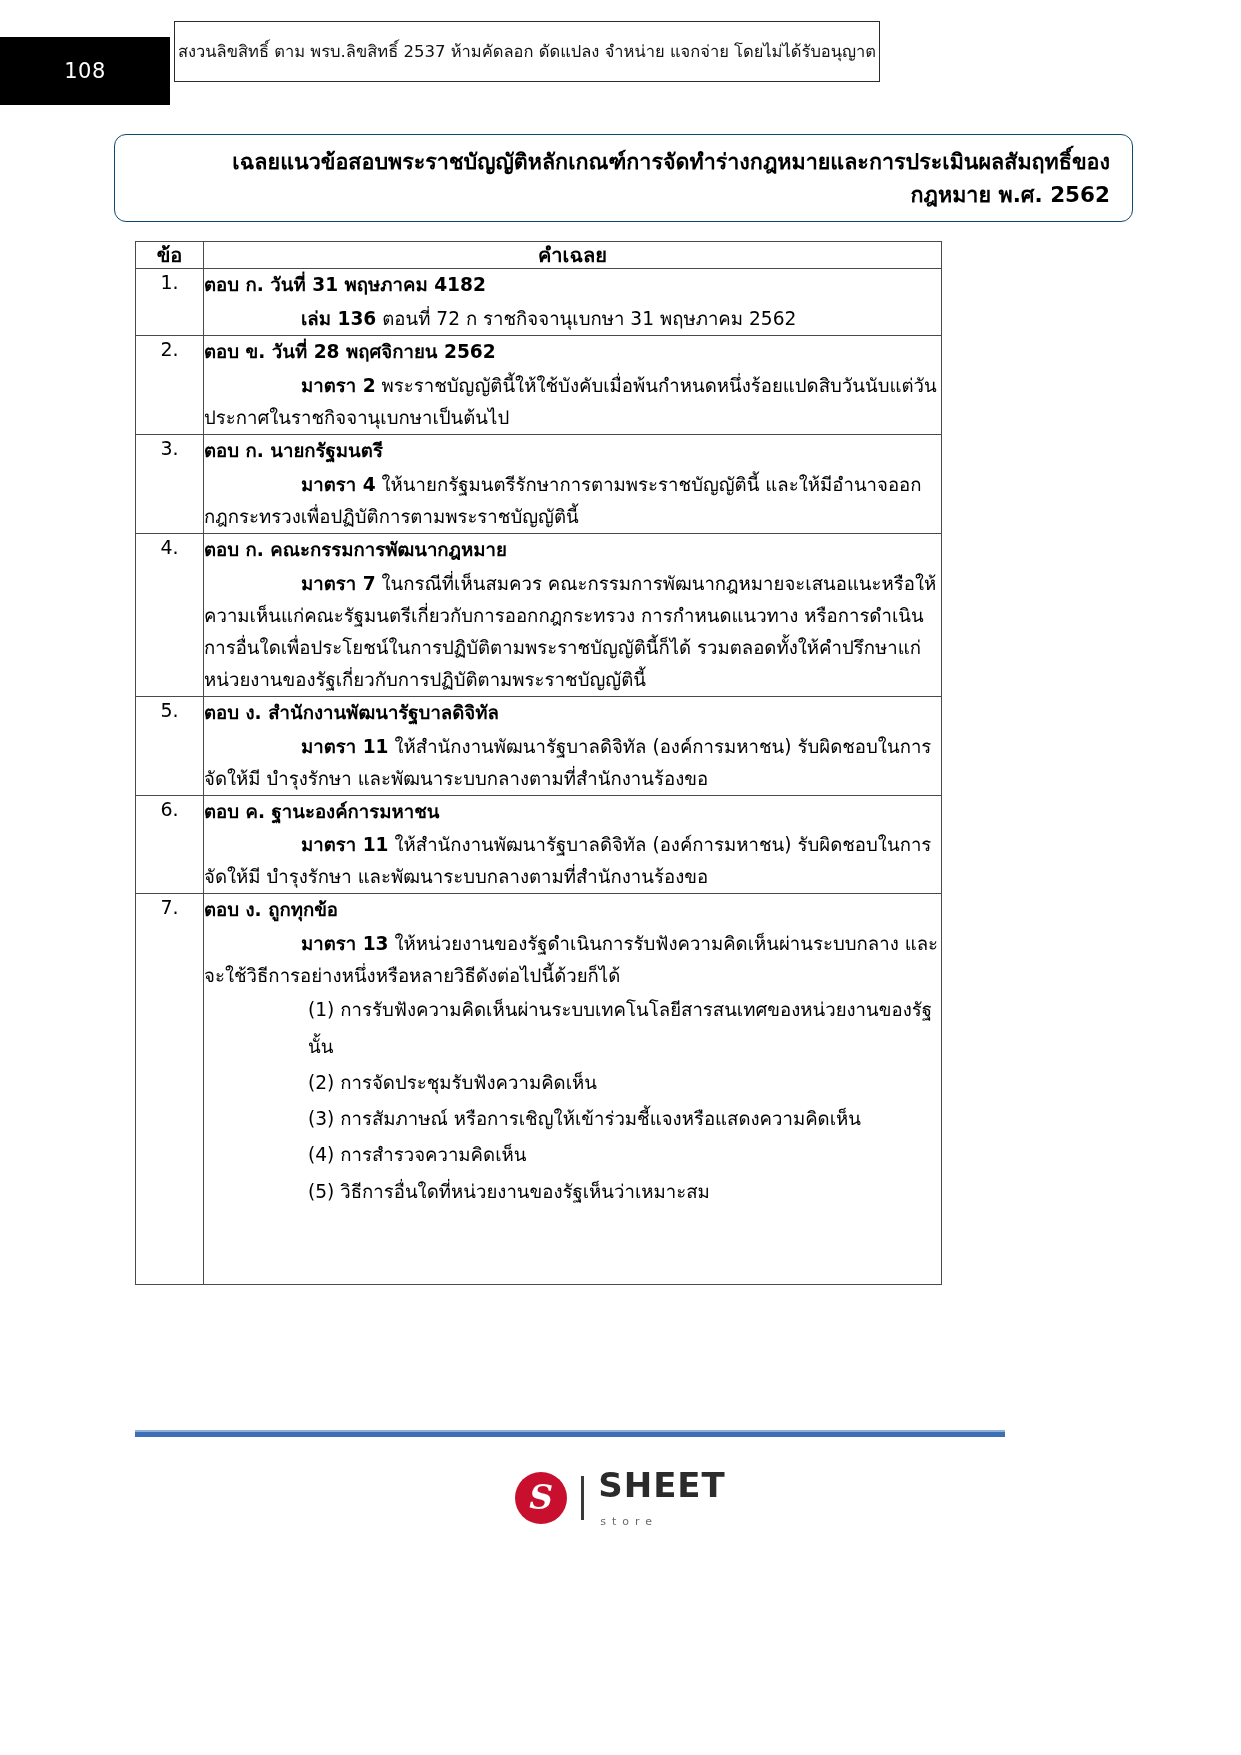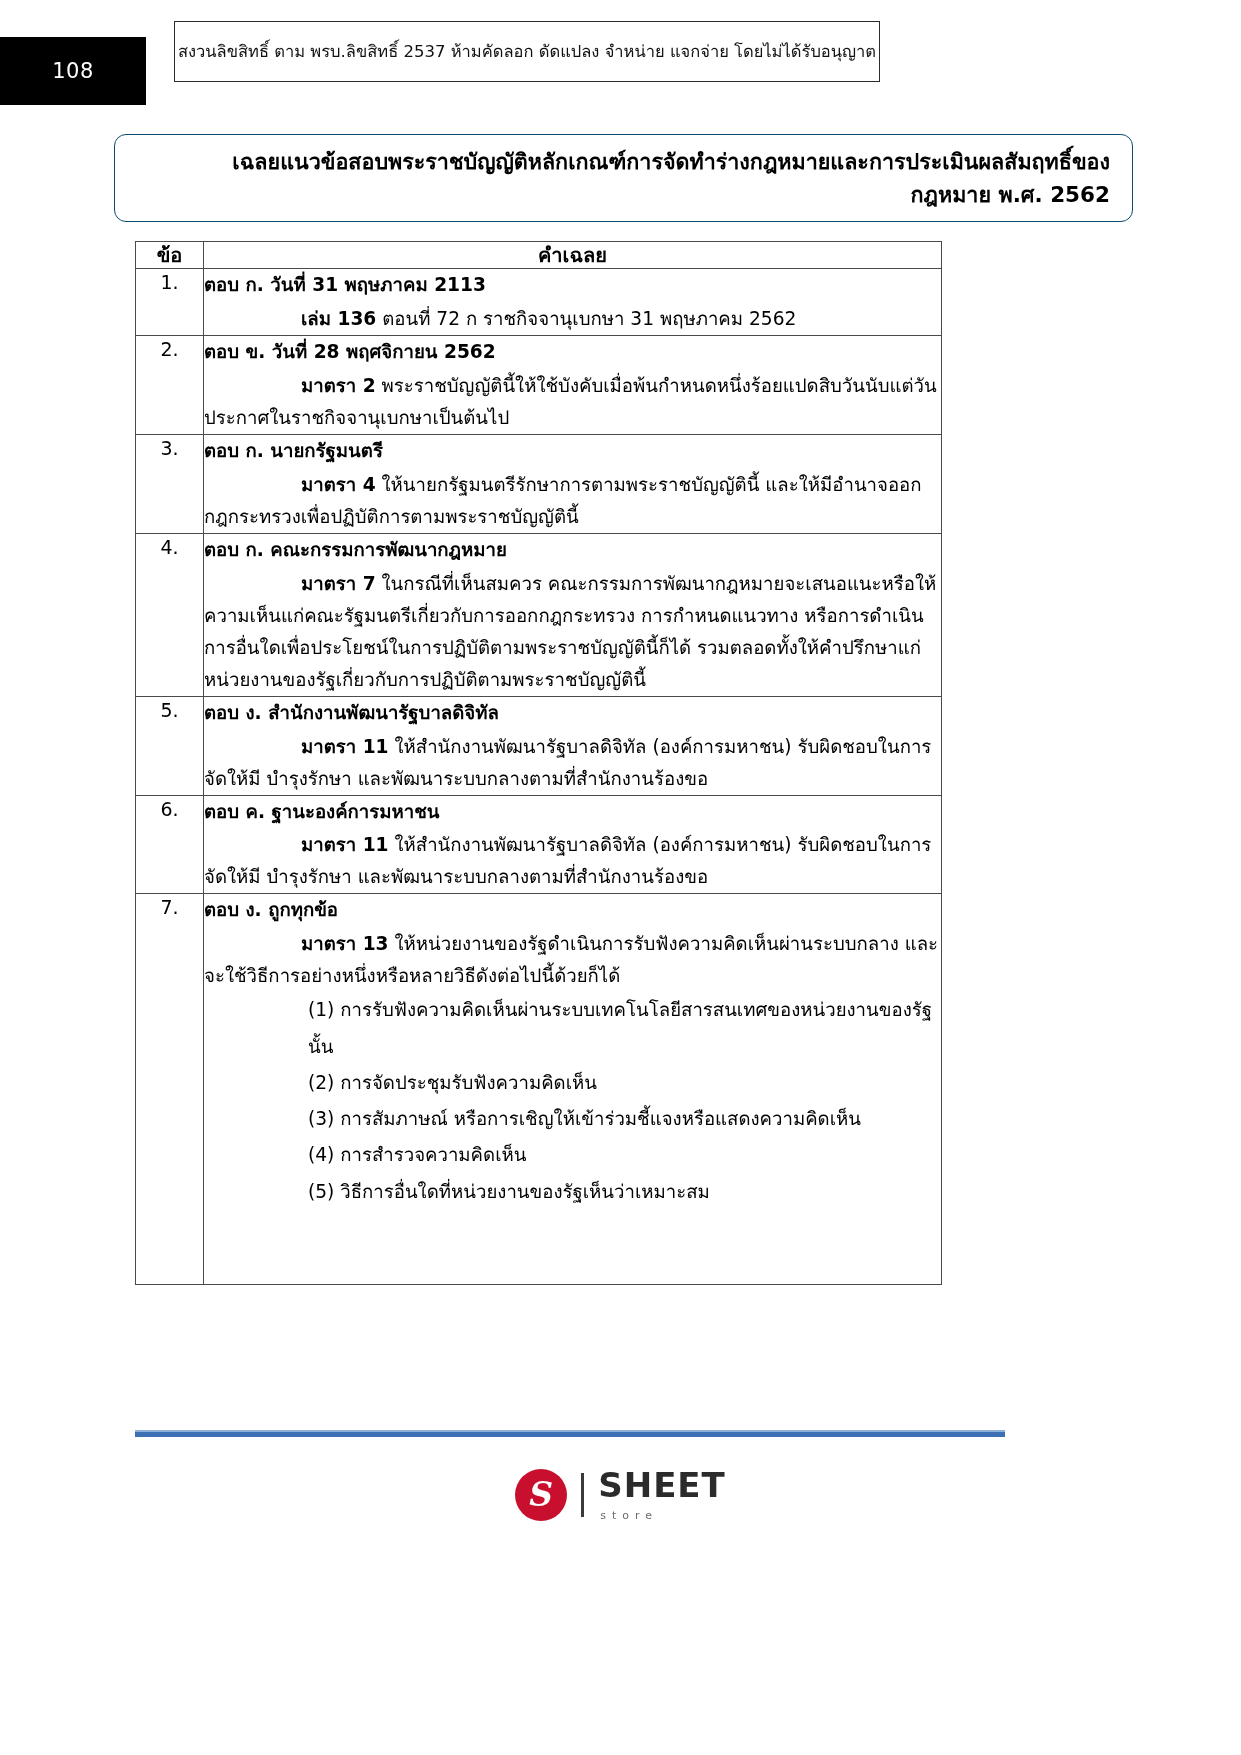--- a/index.html
+++ b/index.html
@@ -21,21 +21,21 @@
     position: absolute;
     top: 0;
     left: 0;
     width: 1241px;
     height: 105px;
   }
   .page-number-block {
     position: absolute;
     left: 0;
     top: 37px;
-    width: 146px;
+    width: 170px;
     height: 68px;
     background: #000000;
     color: #ffffff;
     display: flex;
     align-items: center;
     justify-content: center;
     font-size: 21px;
     letter-spacing: 0.5px;
   }
   .copyright-box {
@@ -195,21 +195,21 @@
   .logo-sheet {
     font-size: 34px;
     font-weight: bold;
     letter-spacing: 1px;
     color: #2b2b2b;
   }
   .logo-store {
     font-size: 11px;
     letter-spacing: 6px;
     color: #6b6b6b;
-    margin-top: 8px;
+    margin-top: 14px;
     padding-left: 2px;
   }
 </style>
 </head>
 <body>
 
 <div class="header-band">
   <div class="page-number-block">
     <span>108</span>
   </div>
@@ -231,21 +231,21 @@
   <thead>
     <tr>
       <th class="th-cell">ข้อ</th>
       <th class="th-cell">คำเฉลย</th>
     </tr>
   </thead>
   <tbody id="table-body">
       <tr>
         <td class="no-cell">1.</td>
         <td class="ans-cell">
-          <div class="ans-head">ตอบ ก. วันที่ 31 พฤษภาคม 2113</div>
+          <div class="ans-head">ตอบ ก. วันที่ 31 พฤษภาคม 4182</div>
           <div class="ans-para"><span class="indent"></span><span class="lead">เล่ม 136</span><span> ตอนที่ 72 ก ราชกิจจานุเบกษา 31 พฤษภาคม 2562</span></div>
         </td>
       </tr>
       <tr>
         <td class="no-cell">2.</td>
         <td class="ans-cell">
           <div class="ans-head">ตอบ ข. วันที่ 28 พฤศจิกายน 2562</div>
           <div class="ans-para"><span class="indent"></span><span class="lead">มาตรา 2</span><span> พระราชบัญญัตินี้ให้ใช้บังคับเมื่อพ้นกำหนดหนึ่งร้อยแปดสิบวันนับแต่วันประกาศในราชกิจจานุเบกษาเป็นต้นไป</span></div>
         </td>
       </tr>

